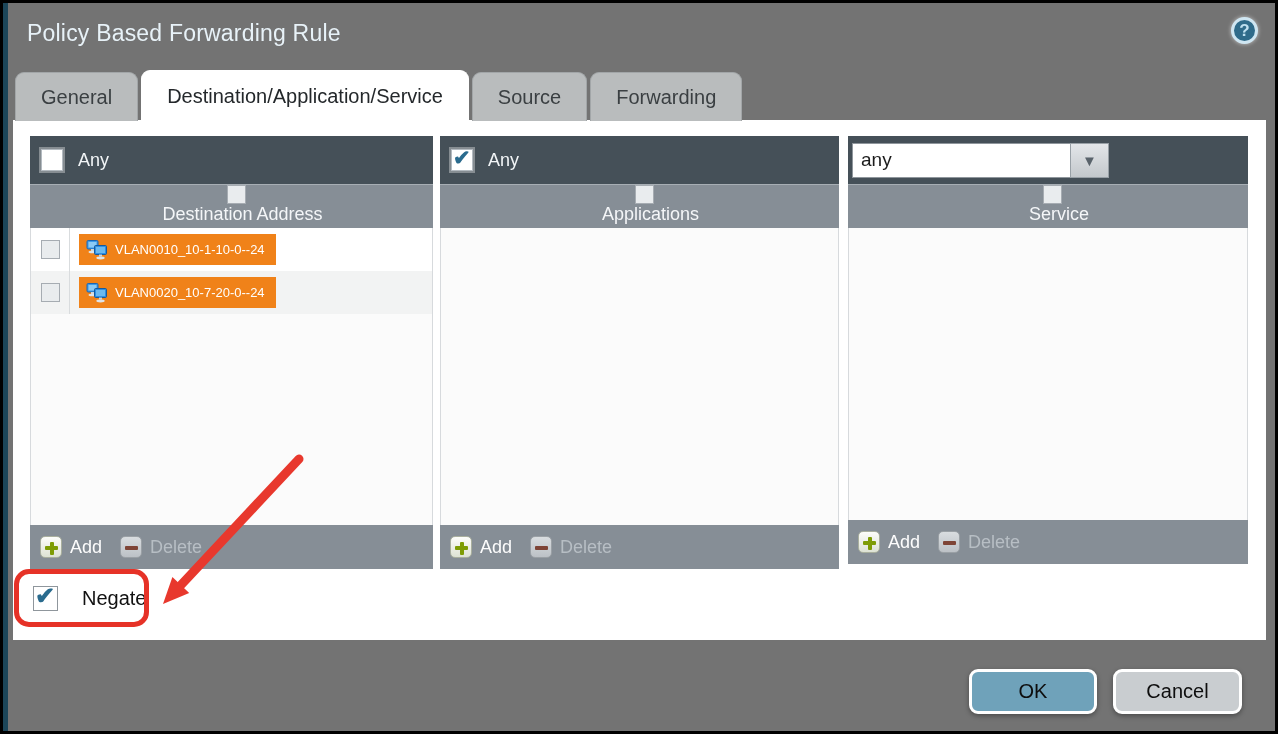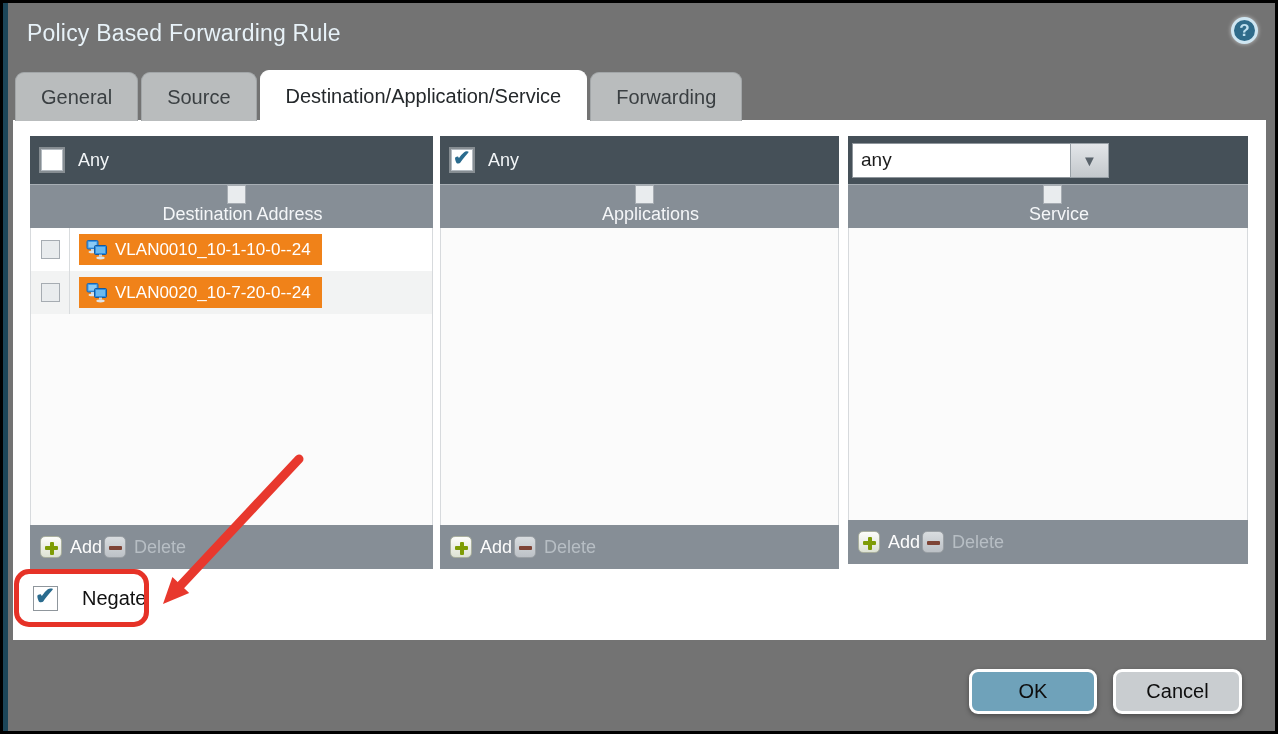--- a/index.html
+++ b/index.html
@@ -27,22 +27,22 @@
   .col-header { height:44px; background:#868e96; border-top:1px solid #a7aeb4; display:flex; align-items:center; padding-left:9px;flex-direction:column; }
   .col-header .lbl { color:#f4f6f8; font-size:18px; margin-left:13px; }
   .sort-tri { color:#525c64; font-size:13px; margin-left:9px; }
   .vsep { width:1px; height:100%; background:#99a0a7; margin-left:10px; }
   .list { flex:1; background:#fbfbfb; border-left:1px solid #d7dadd; border-right:1px solid #d7dadd; position:relative; overflow:hidden; }
   .row { height:43px; display:flex; align-items:center; }
   .row.r0 { background:#ffffff; }
   .row.r1 { background:#f2f3f3; }
   .row .cbcol { width:39px; height:100%; display:flex; align-items:center; justify-content:center; border-right:1px solid #d9dcde; }
   .chip { margin-left:9px; height:31px; background:#f08219; display:inline-flex; align-items:center; padding:0 11px 0 7px; gap:8px; cursor:pointer; }
-  .chip .txt { color:#fff; font-size:17px; }
-  .bottom-bar { height:44px; background:#868e96; display:flex; align-items:center; padding-left:10px; gap:2px; }
+  .chip .txt { color:#fff; font-size:13px; }
+  .bottom-bar { height:44px; background:#868e96; display:flex; align-items:center; padding-left:10px; gap:18px; }
   .bar-btn { display:flex; align-items:center; gap:8px; cursor:pointer; }
   .bar-btn .btn-label { font-size:18px; color:#fdfdfd; }
   .bar-btn.disabled .btn-label { color:#b7bec4; }
   .ico-add { position:relative; width:22px; height:22px; border-radius:5px; border:1px solid #a9af9e;
     background:linear-gradient(#fdfdfa,#dde2d4); }
   .ico-add::before { content:""; position:absolute; left:4px; top:9px; width:13px; height:4px; background:#7e9c04; border-radius:1px; }
   .ico-add::after  { content:""; position:absolute; left:8.5px; top:4.5px; width:4px; height:13px; background:#7e9c04; border-radius:1px; }
   .ico-del { position:relative; width:22px; height:22px; border-radius:5px; border:1px solid #9aa0a5;
     background:linear-gradient(#d9dde0,#bcc1c6); }
   .ico-del::before { content:""; position:absolute; left:4px; top:9px; width:13px; height:4px; background:#7e4436; border-radius:1px; }
@@ -76,22 +76,22 @@
 <body>
 
 <div class="dialog">
   <div class="left-strip"></div>
 
   <div class="title">Policy Based Forwarding Rule</div>
   <div class="help">?</div>
 
   <div class="tabs">
     <div class="tab">General</div>
+    <div class="tab active">Destination/Application/Service</div>
     <div class="tab">Source</div>
-    <div class="tab active">Destination/Application/Service</div>
     <div class="tab">Forwarding</div>
   </div>
 
   <div class="content">
 
     <div class="panel" style="left:17px; top:16px; width:403px; height:433px;">
       <div class="panel-top">
         <div class="cb"></div>
         <span class="lbl">Any</span>
       </div>

